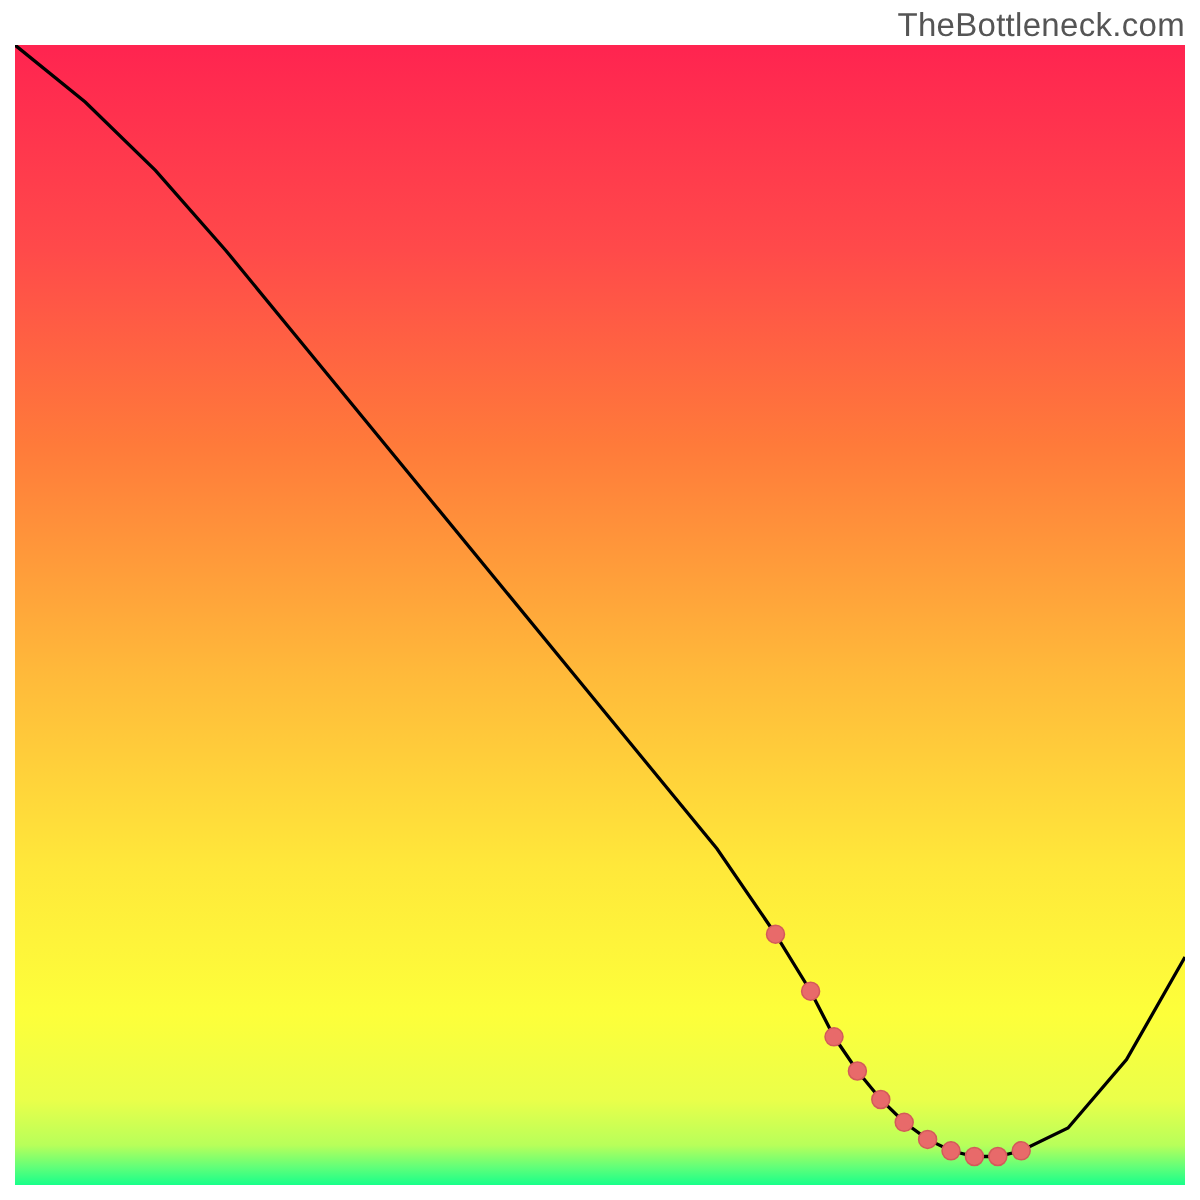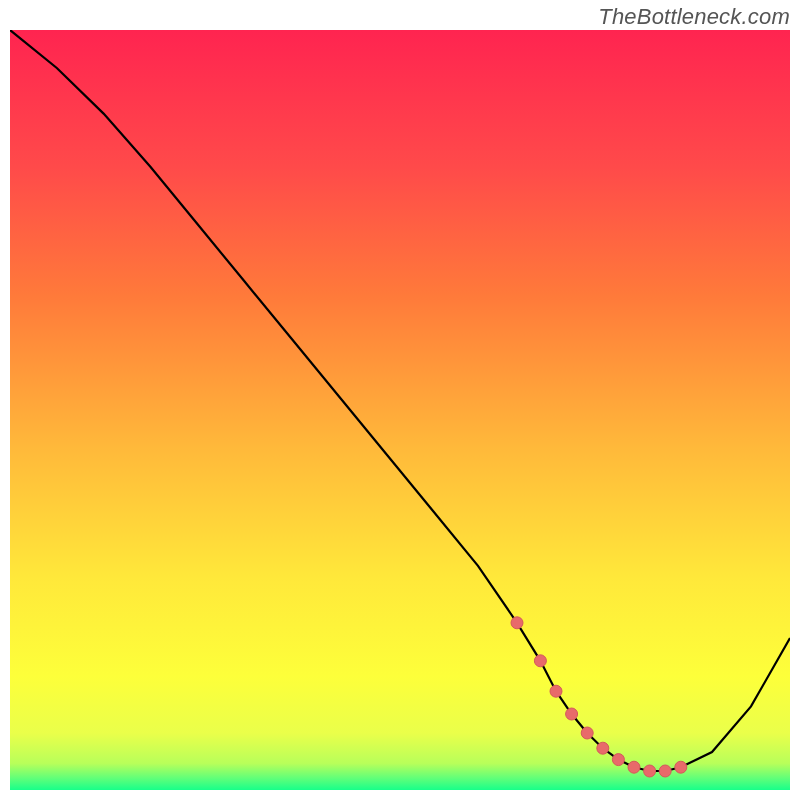--- a/index.html
+++ b/index.html
@@ -18,21 +18,20 @@
     box-sizing: border-box;
   }
   .watermark {
     position: absolute;
     top: 4px;
     right: 10px;
     font-size: 22px;
     font-weight: 500;
     color: #555555;
     letter-spacing: 0.2px;
-    font-style: italic;
   }
   .plot {
     position: absolute;
     left: 10px;
     top: 30px;
     width: 780px;
     height: 760px;
     box-sizing: border-box;
   }
   svg {

